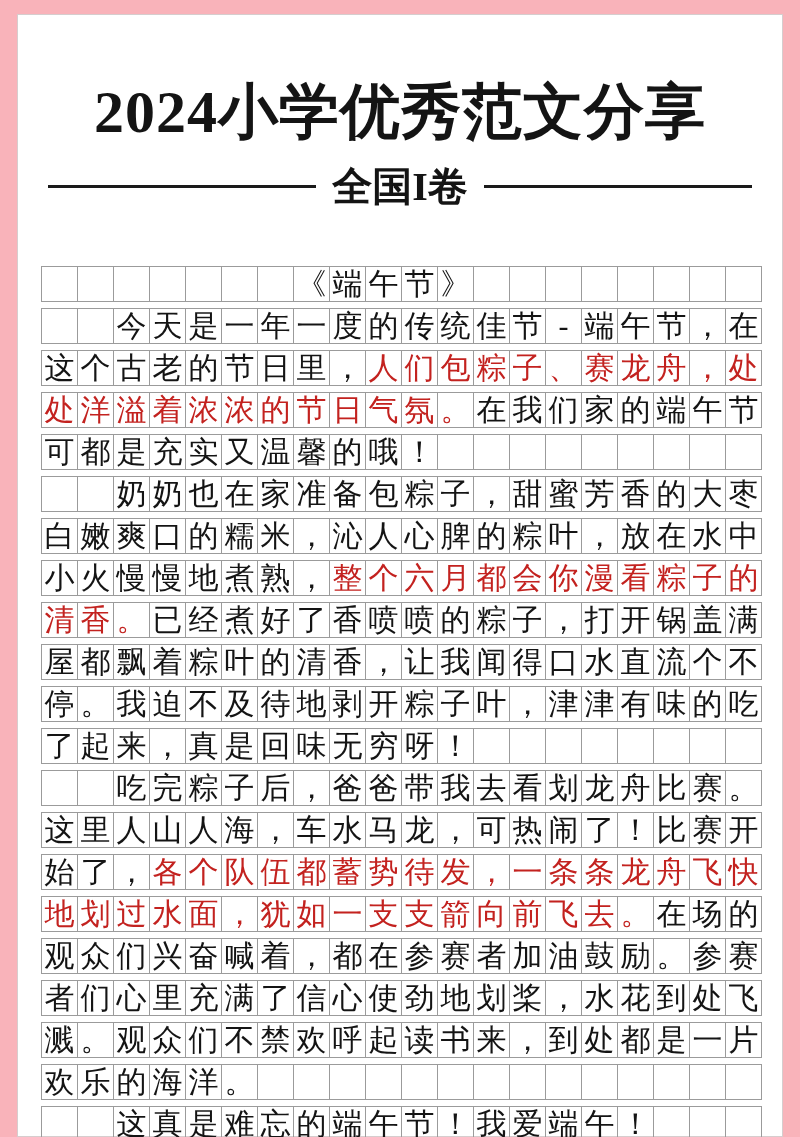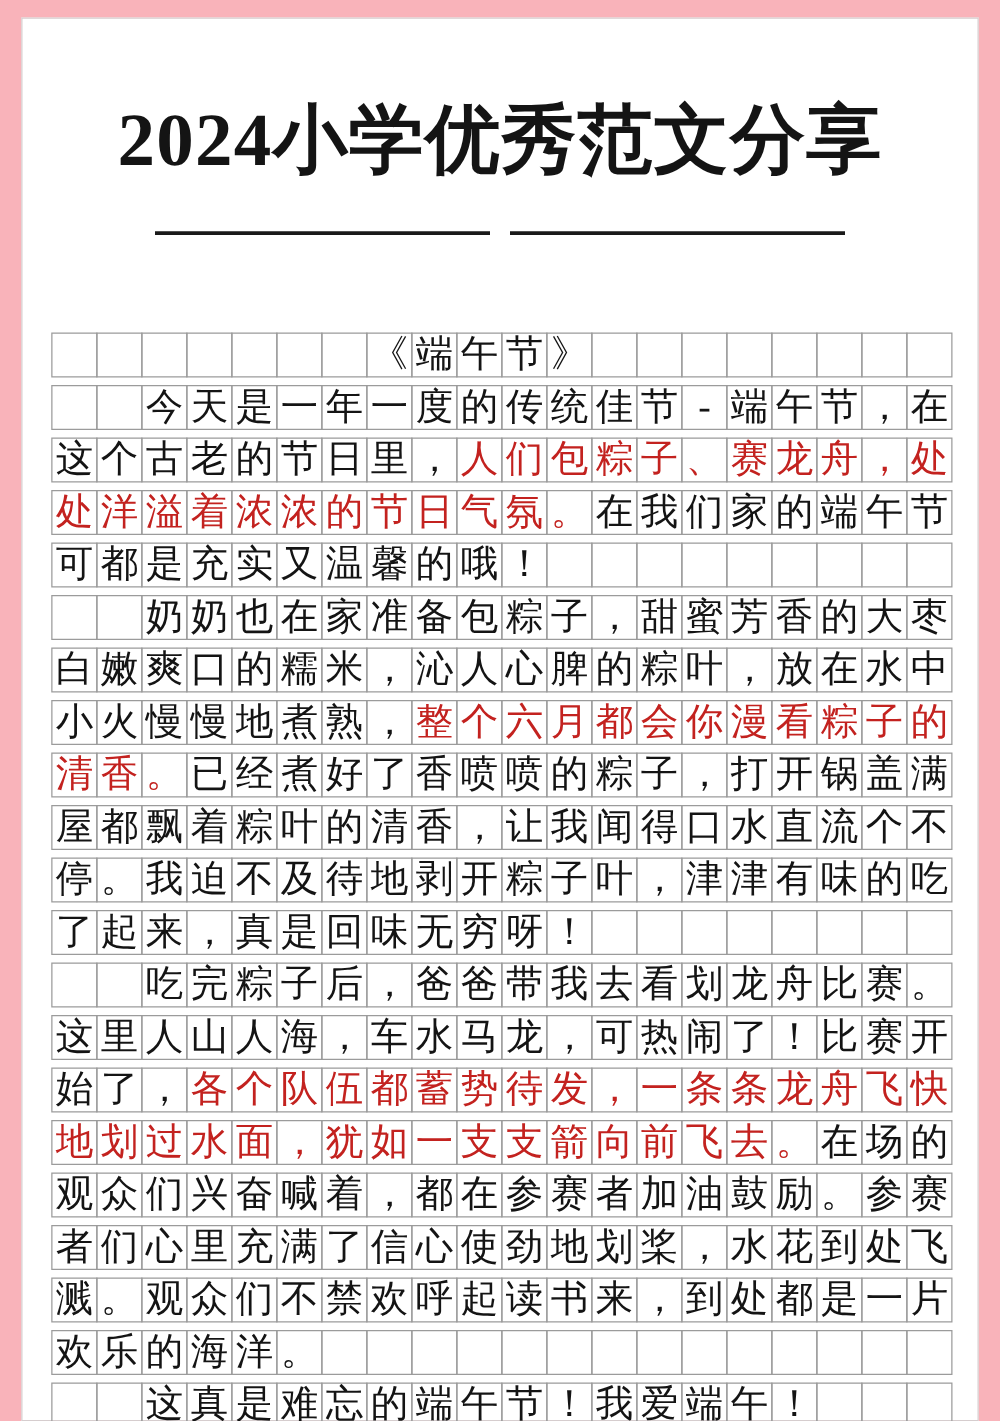--- a/index.html
+++ b/index.html
@@ -72,20 +72,21 @@
 </style>
 </head>
 <body>
 
 <div class="page"></div>
 
 <div class="main-title">2024小学优秀范文分享</div>
 
 <div class="subtitle-row">
   <div class="subtitle-line"></div>
+  <div class="subtitle-text">全国I卷</div>
   <div class="subtitle-line"></div>
 </div>
 
 <div class="grid">
     <div class="grid-row">
       <div class="grid-cell"></div>
       <div class="grid-cell"></div>
       <div class="grid-cell"></div>
       <div class="grid-cell"></div>
       <div class="grid-cell"></div>

